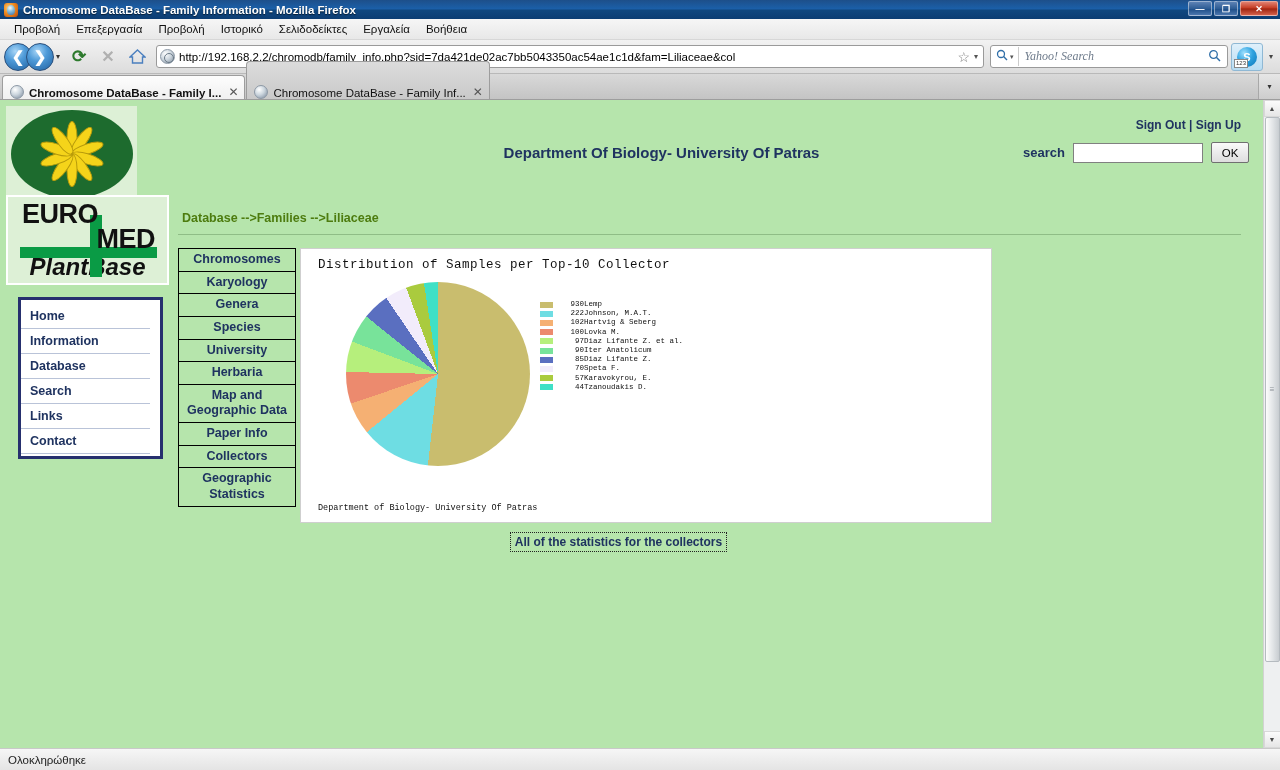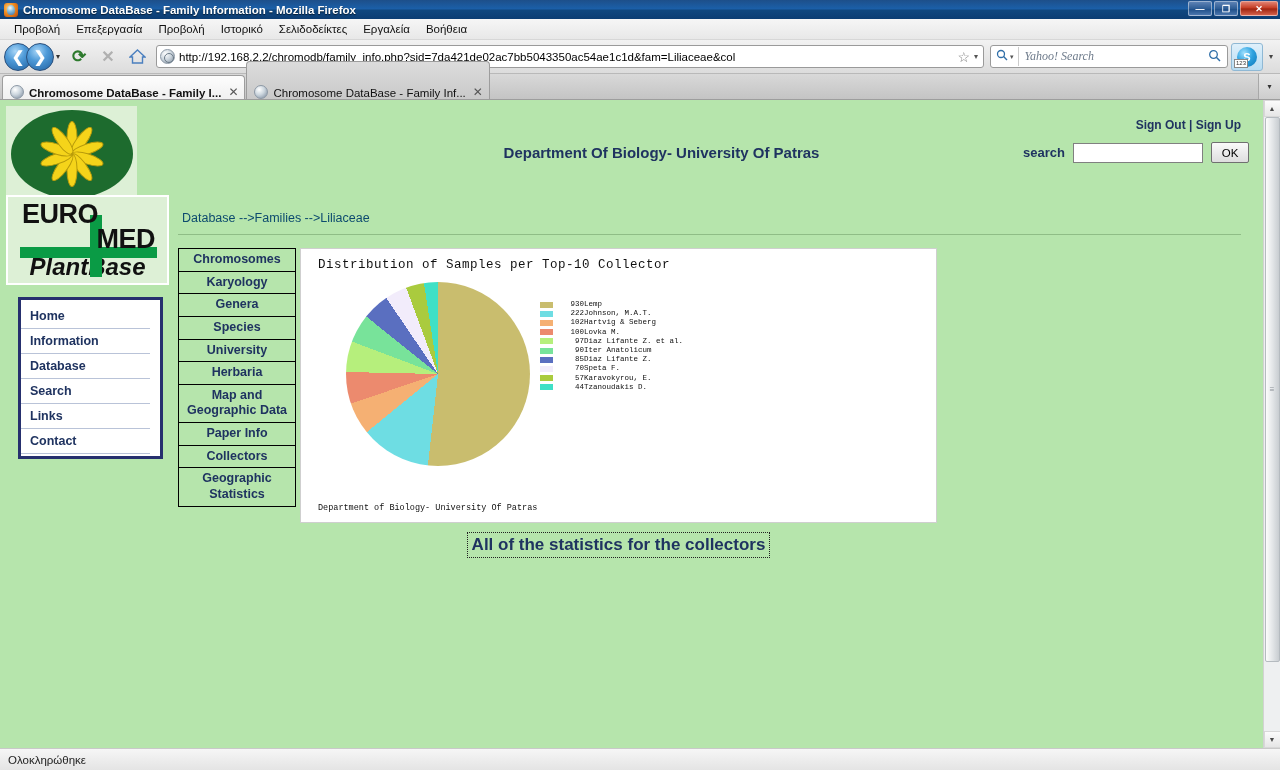--- a/index.html
+++ b/index.html
@@ -414,21 +414,21 @@
     background: #6b4b68;
     color: #ffffff;
     font-size: 14.5px; font-weight: bold;
     text-align: center;
     padding: 7px 0;
     margin-top: 9px;
   }
   .purple-banner i { font-style: italic; }
 
   .breadcrumb {
-    font-size: 12.5px; font-weight: normal; color: #0c4a6e;
+    font-size: 12.5px; font-weight: bold; color: #4d7c0f;
     padding: 16px 0 9px 4px;
     border-bottom: 1px solid #8fbd86;
     margin-right: 22px;
   }
 
   .content-row {
     display: flex;
     padding-top: 13px;
   }
   .submenu { width: 118px; flex: none; }
@@ -438,21 +438,21 @@
     color: #1f3360;
     font-size: 12.5px; font-weight: bold;
     text-align: center;
     padding: 3px 2px;
     margin-bottom: -1px;
     line-height: 1.25;
   }
 
   .chart-area { flex: 1; padding-left: 4px; }
   .chart-card {
-    width: 637px;
+    width: 692px;
     background: #ffffff;
     border: 1px solid #cfcfcf;
     padding: 9px 0 0 0;
     position: relative;
     height: 275px;
   }
   .chart-title {
     font-family: "Liberation Mono", monospace;
     font-size: 12.5px; color: #111;
     padding-left: 17px;
@@ -500,21 +500,21 @@
     position: absolute; bottom: 9px; left: 0;
   }
 
   .stats-link-wrap {
     width: 637px;
     text-align: center;
     padding-top: 9px;
   }
   .stats-link {
     display: inline-block;
-    font-size: 17px; font-weight: bold; color: #1f3360;
+    font-size: 12px; font-weight: bold; color: #1f3360;
     border: 1px dotted #222;
     padding: 2px 4px;
   }
 
   
   .statusbar {
     height: 22px;
     background: linear-gradient(to bottom, #f6f6f6, #e4e4e4);
     border-top: 1px solid #c9c9c9;
     display: flex; align-items: center;

